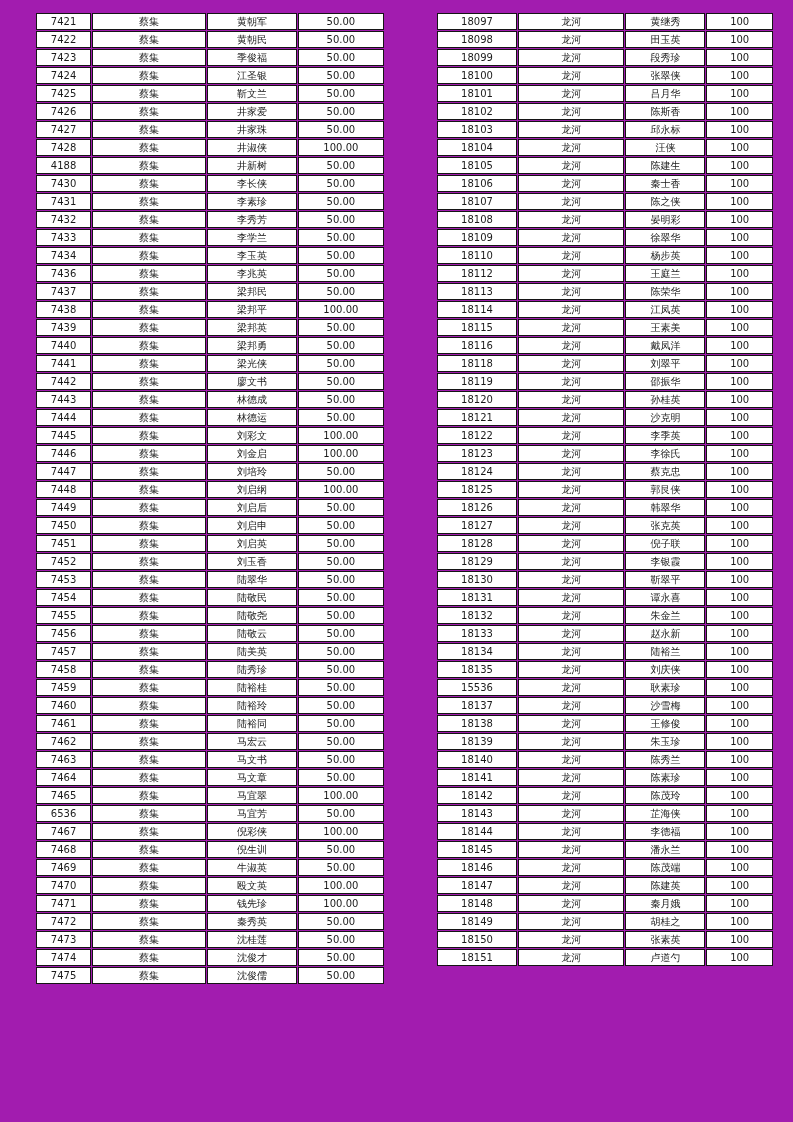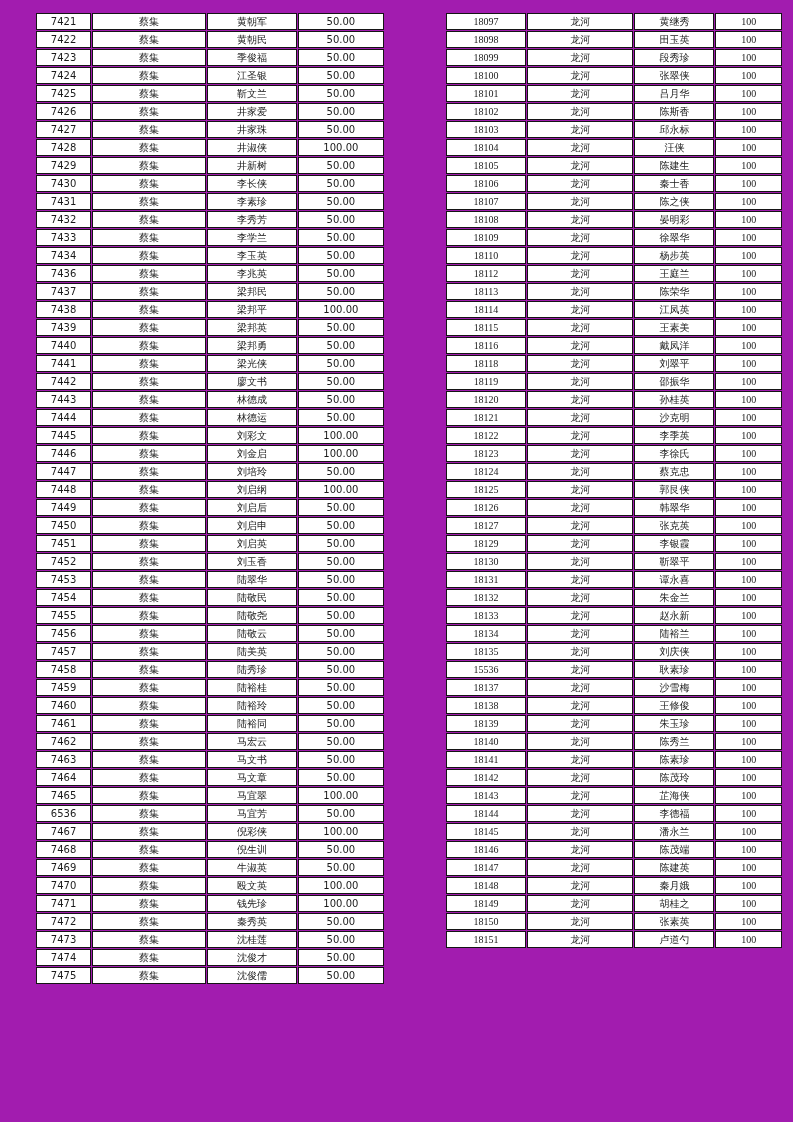--- a/index.html
+++ b/index.html
@@ -16,21 +16,21 @@
     overflow: hidden;
   }
   table.roster {
     position: absolute;
     top: 12px;
     border-collapse: separate;
     border-spacing: 1px;
     table-layout: fixed;
   }
   table.roster.left  { left: 35px;  width: 350px; }
-  table.roster.right { left: 445px; width: 338px; font-family: Liberation Serif, serif; }
+  table.roster.right { left: 436px; width: 338px; }
   table.roster td {
     border: 1.5px solid #141414;
     height: 13px;
     padding: 1px 2px;
     font-size: 10px;
     line-height: 13px;
     color: #1a1a1a;
     text-align: center;
     white-space: nowrap;
     overflow: hidden;
@@ -100,21 +100,21 @@
           <td>井家珠</td>
           <td>50.00</td>
         </tr>
         <tr>
           <td>7428</td>
           <td>蔡集</td>
           <td>井淑侠</td>
           <td>100.00</td>
         </tr>
         <tr>
-          <td>7429</td>
+          <td>4188</td>
           <td>蔡集</td>
           <td>井新树</td>
           <td>50.00</td>
         </tr>
         <tr>
           <td>7430</td>
           <td>蔡集</td>
           <td>李长侠</td>
           <td>50.00</td>
         </tr>
@@ -561,20 +561,26 @@
           <td>韩翠华</td>
           <td>100</td>
         </tr>
         <tr>
           <td>18127</td>
           <td>龙河</td>
           <td>张克英</td>
           <td>100</td>
         </tr>
         <tr>
+          <td>18128</td>
+          <td>龙河</td>
+          <td>倪子联</td>
+          <td>100</td>
+        </tr>
+        <tr>
           <td>18129</td>
           <td>龙河</td>
           <td>李银霞</td>
           <td>100</td>
         </tr>
         <tr>
           <td>18130</td>
           <td>龙河</td>
           <td>靳翠平</td>
           <td>100</td>

